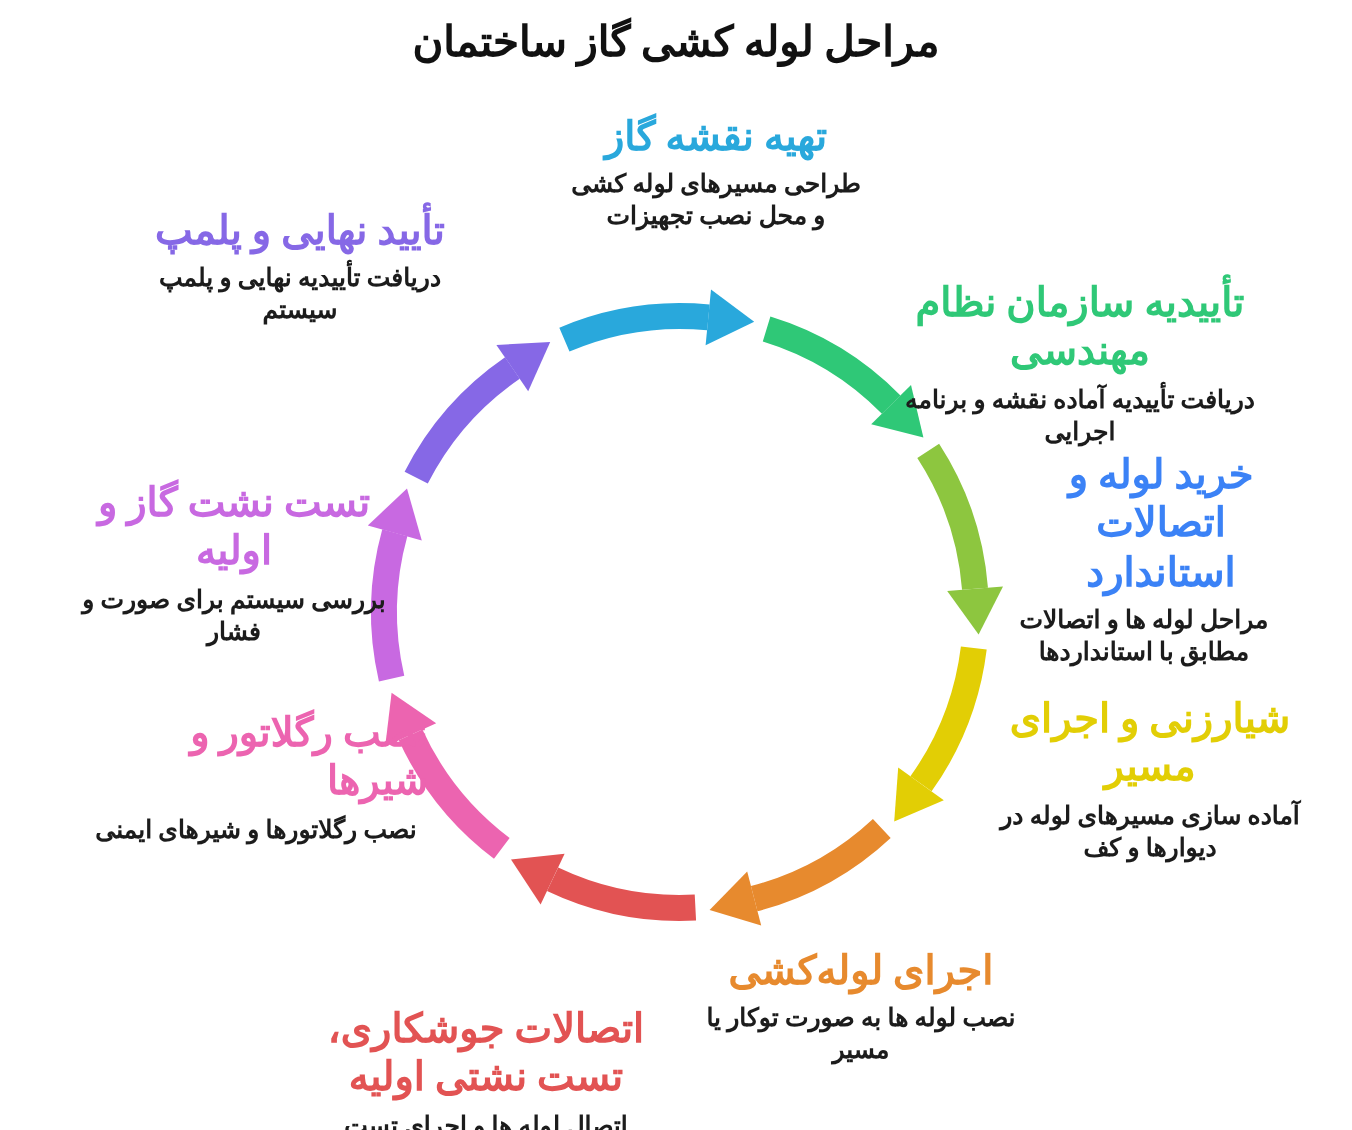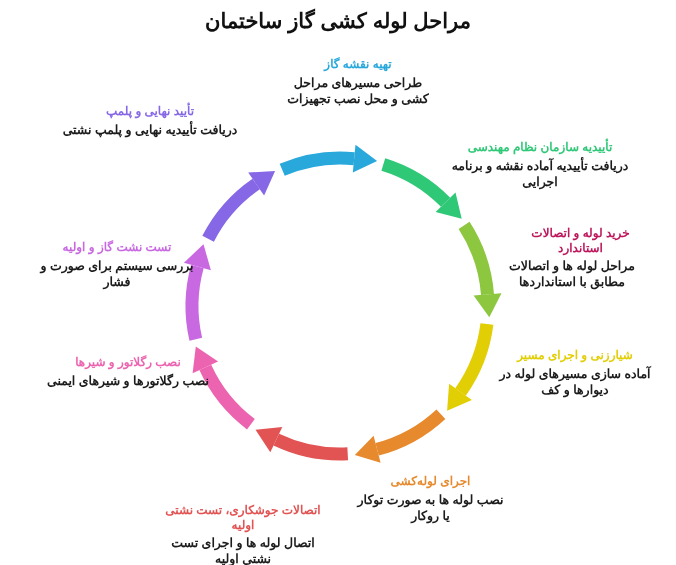--- a/index.html
+++ b/index.html
@@ -1,27 +1,27 @@
 <!DOCTYPE html>
 <html lang="fa"><head>
 <meta charset="utf-8">
 <style>
   html,body{margin:0;padding:0;background:#ffffff;}
   .canvas{
     position:relative;width:676px;height:565px;margin:0 auto;
     background:#ffffff;overflow:hidden;
-    font-family:Liberation Sans, sans-serif;
+    font-family:Liberation Serif, serif;
   }
   .title{
     position:absolute;top:9px;left:0;width:100%;text-align:center;
     direction:rtl;font-size:21px;font-weight:bold;color:#111111;
   }
   #cycle{position:absolute;left:0;top:0;}
   .stage{position:absolute;text-align:center;direction:rtl;}
-  .stage .h{font-size:12px;font-weight:bold;line-height:1.22;}
+  .stage .h{font-size:20px;font-weight:bold;line-height:1.22;}
   .stage .d{font-size:12.5px;font-weight:bold;color:#1c1c1c;line-height:1.28;margin-top:3px;}
   .s1{left:283px;top:57px;width:150px;}
   .s2{left:450px;top:100px;width:180px;}
   .s3{left:497px;top:226px;width:150px;}
   .s4{left:495px;top:348px;width:160px;}
   .s5{left:353px;top:474px;width:155px;}
   .s6{left:163px;top:468px;width:160px;}
   .s7{left:42px;top:355px;width:172px;}
   .s8{left:35px;top:240px;width:164px;}
   .s9{left:62px;top:104px;width:176px;}
@@ -49,56 +49,56 @@
       <path d="M 250.9 424.2 A 148 148 0 0 1 205.3 367.4" fill="none" stroke="#EC64B0" stroke-width="13"></path>
       <polygon points="218.1,361.6 192.6,373.2 195.8,346.4" fill="#EC64B0"></polygon>
       <path d="M 195.8 339.3 A 148 148 0 0 1 197.4 266.4" fill="none" stroke="#C869E1" stroke-width="13"></path>
       <polygon points="210.9,270.2 183.9,262.7 203.5,244.3" fill="#C869E1"></polygon>
       <path d="M 208.1 238.8 A 148 148 0 0 1 256.2 184.0" fill="none" stroke="#8668E6" stroke-width="13"></path>
       <polygon points="264.1,195.6 248.2,172.5 275.1,171.0" fill="#8668E6"></polygon>
     </svg>
 
   <div class="stage s1">
     <div class="h" style="color: rgb(41, 168, 220);">تهیه نقشه گاز</div>
-    <div class="d">طراحی مسیرهای مراحل کشی و محل نصب تجهیزات</div>
+    <div class="d">طراحی مسیرهای لوله کشی و محل نصب تجهیزات</div>
   </div>
 
   <div class="stage s2">
     <div class="h" style="color: rgb(47, 200, 119); margin-top: 40px;">تأییدیه سازمان نظام مهندسی</div>
     <div class="d">دریافت تأییدیه آماده نقشه و برنامه اجرایی</div>
   </div>
 
   <div class="stage s3">
-    <div class="h" style="color: #be185d; margin-left: 17px;">خرید لوله و اتصالات استاندارد</div>
+    <div class="h" style="color: #3b82f6; margin-left: 17px;">خرید لوله و اتصالات استاندارد</div>
     <div class="d">مراحل لوله ها و اتصالات مطابق با استانداردها</div>
   </div>
 
   <div class="stage s4">
     <div class="h" style="color: rgb(226, 206, 5);">شیارزنی و اجرای مسیر</div>
     <div class="d">آماده سازی مسیرهای لوله در دیوارها و کف</div>
   </div>
 
   <div class="stage s5">
     <div class="h" style="color: rgb(231, 138, 46);">اجرای لوله‌کشی</div>
-    <div class="d">نصب لوله ها به صورت توکار یا روکار</div>
+    <div class="d">نصب لوله ها به صورت توکار یا مسیر</div>
   </div>
 
   <div class="stage s6">
     <div class="h" style="color: rgb(226, 83, 83); margin-top: 35px;">اتصالات جوشکاری، تست نشتی اولیه</div>
     <div class="d">اتصال لوله ها و اجرای تست نشتی اولیه</div>
   </div>
 
   <div class="stage s7">
-    <div class="h" style="color: rgb(236, 100, 176);">نصب رگلاتور و شیرها</div>
+    <div class="h" style="color: rgb(236, 100, 176); text-align: right;">نصب رگلاتور و شیرها</div>
     <div class="d">نصب رگلاتورها و شیرهای ایمنی</div>
   </div>
 
   <div class="stage s8">
     <div class="h" style="color: rgb(200, 105, 225);">تست نشت گاز و اولیه</div>
     <div class="d">بررسی سیستم برای صورت و فشار</div>
   </div>
 
   <div class="stage s9">
     <div class="h" style="color: rgb(134, 104, 230);">تأیید نهایی و پلمپ</div>
-    <div class="d">دریافت تأییدیه نهایی و پلمپ نشتی</div>
+    <div class="d">دریافت تأییدیه نهایی و پلمپ سیستم</div>
   </div>
 
 </div>
 
 </body></html>

